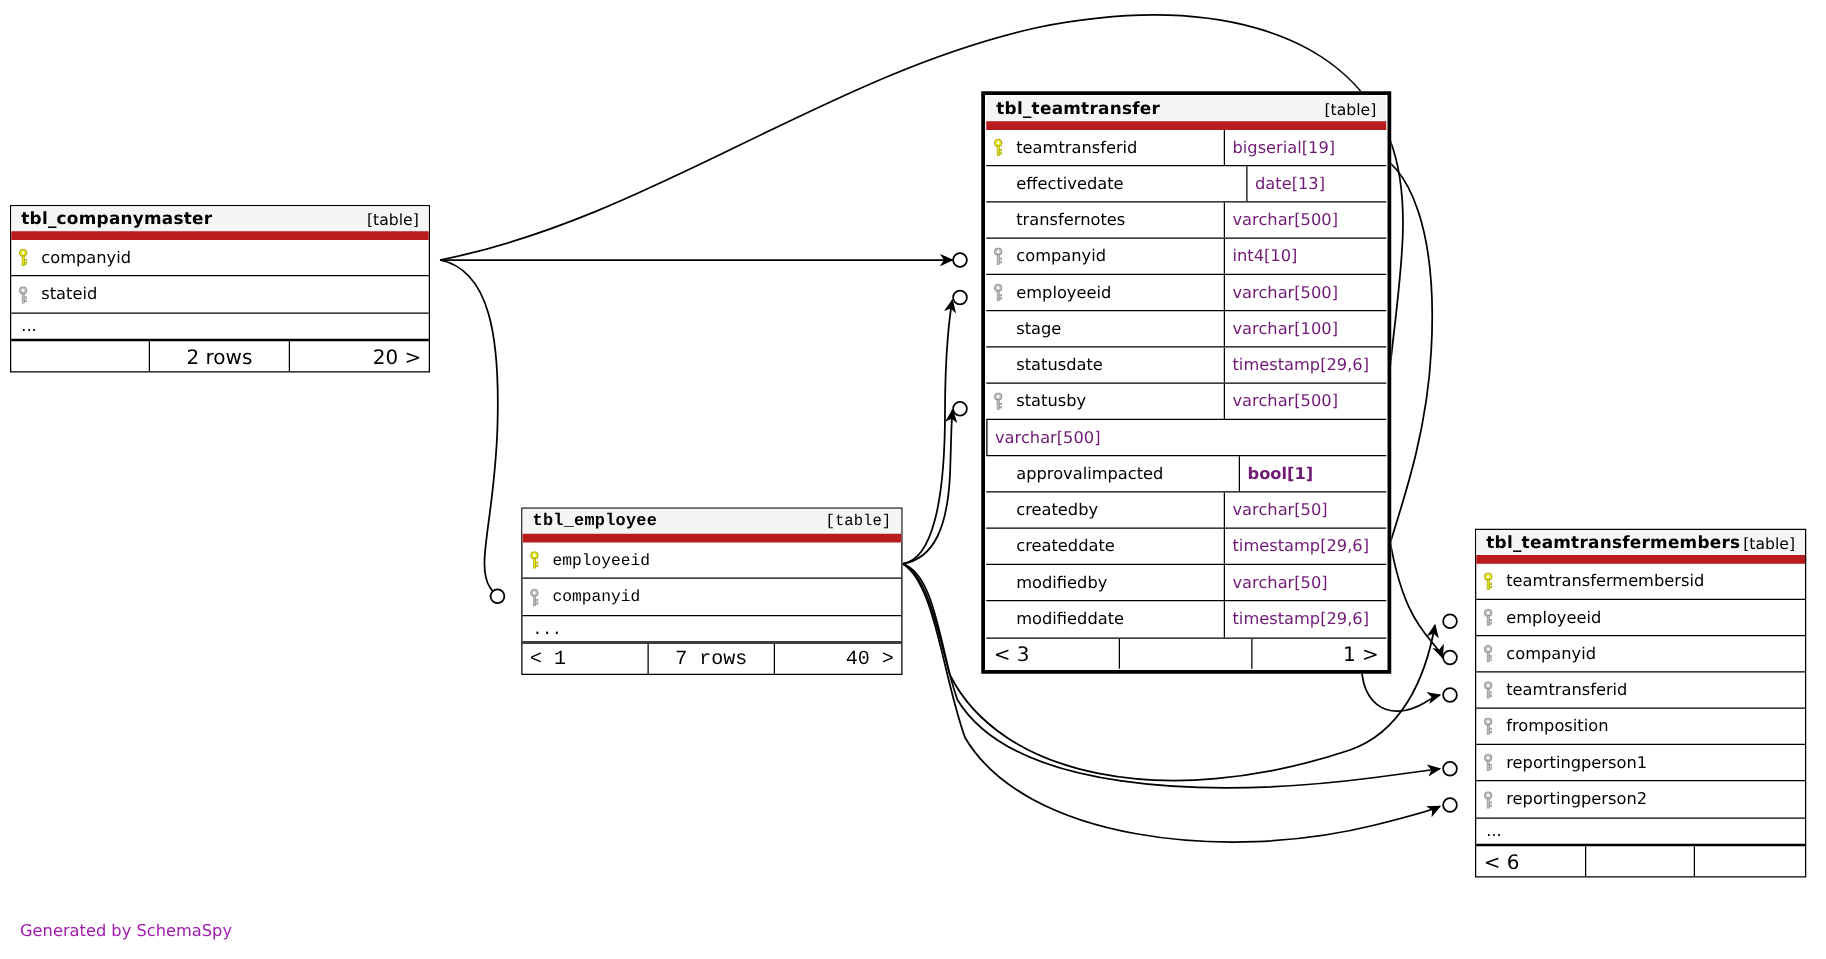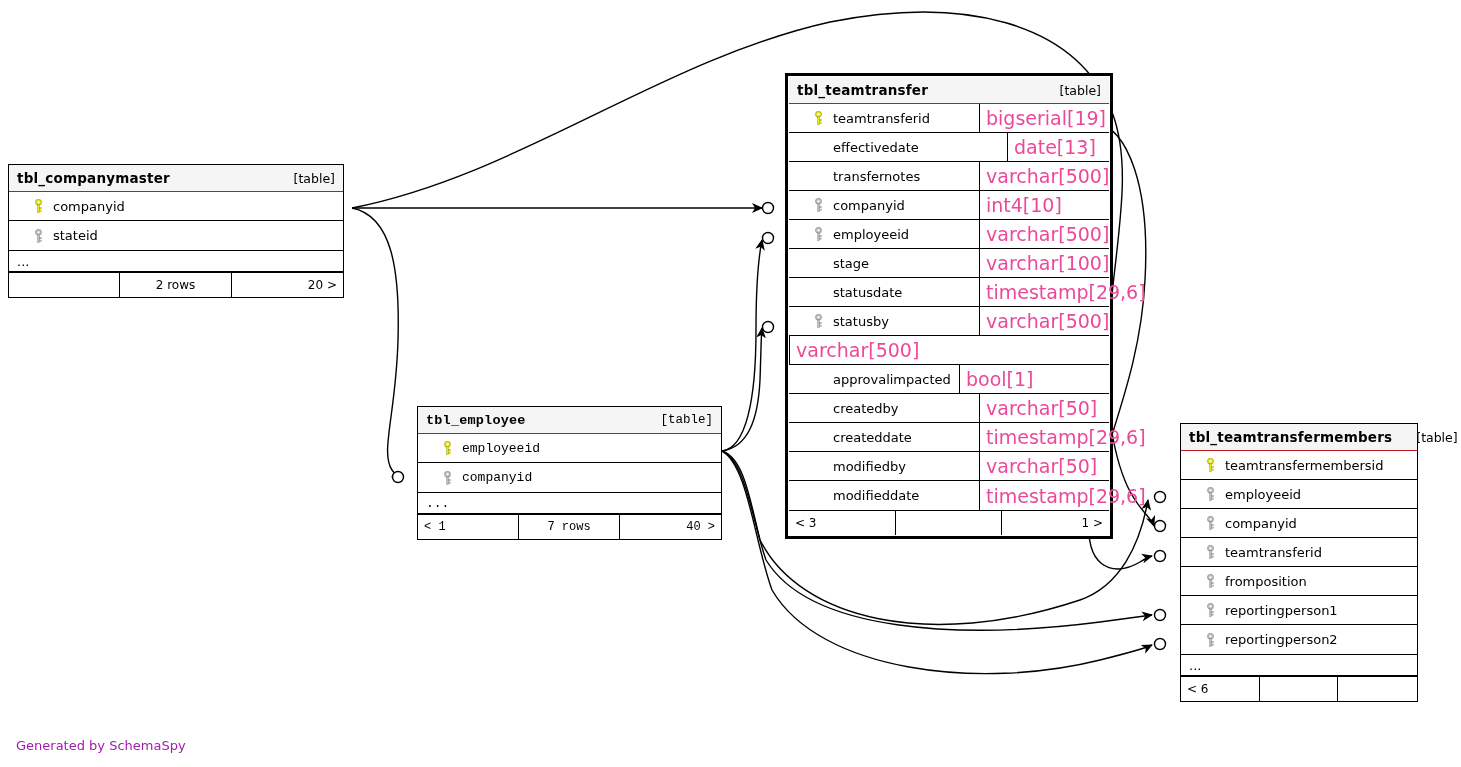--- a/index.html
+++ b/index.html
@@ -38,25 +38,24 @@
   }
   .table-node.focus {
     border: 3px solid #000000;
     padding: 1px;
   }
   .tbl-header {
     display: flex;
     align-items: center;
     justify-content: space-between;
     background: #f5f5f5;
-    border-bottom: 1px solid #b91c1c;
+    border-bottom: 7px solid #b91c1c;
     padding: 0 8px;
     height: 27px;
     box-sizing: border-box;
-    gap: 24px;
   }
   .tbl-name {
     font-weight: bold;
     font-size: 13.5px;
     color: #000;
     letter-spacing: 0.2px;
   }
   .tbl-kind {
     font-size: 12.5px;
     color: #000;
@@ -67,32 +66,32 @@
     align-items: stretch;
     border-bottom: 1px solid #000;
     height: 29px;
     box-sizing: border-box;
   }
   .col-row:last-child { border-bottom: none; }
   .col-name {
     flex: 1 1 auto;
     display: flex;
     align-items: center;
-    padding-left: 20px;
+    padding-left: 0;
     font-size: 13px;
     color: #000;
     min-width: 0;
   }
   .col-type {
     flex: 0 0 auto;
     display: flex;
     align-items: center;
     padding-left: 6px;
-    font-size: 19px;
-    color: #ec4899;
+    font-size: 13px;
+    color: #701a75;
     border-left: 1px solid #000;
     box-sizing: border-box;
   }
   .keyslot {
     width: 18px;
     flex: 0 0 18px;
     display: flex;
     align-items: center;
     justify-content: center;
   }
@@ -112,21 +111,21 @@
   .tbl-footer {
     display: flex;
     height: 25px;
     border-top: 1px solid #000;
     box-sizing: border-box;
   }
   .foot-cell {
     flex: 1 1 33.33%;
     display: flex;
     align-items: center;
-    font-size: 12px;
+    font-size: 16px;
     color: #000;
     border-right: 1px solid #000;
     box-sizing: border-box;
     padding: 0 6px;
   }
   .foot-cell:last-child { border-right: none; }
   .foot-left { justify-content: flex-start; }
   .foot-mid { justify-content: center; }
   .foot-right { justify-content: flex-end; }
   #credit {
@@ -312,21 +311,21 @@
           <span class="col-label">teamtransferid</span>
         </div>
         <div class="col-type" style="width:130px;">bigserial[19]</div>
       </div>
 
       <div class="col-row">
         <div class="col-name">
           <span class="keyslot"></span>
           <span class="col-label">effectivedate</span>
         </div>
-        <div class="col-type" style="width:102px;">date[13]</div>
+        <div class="col-type" style="width:112px;">date[13]</div>
       </div>
 
       <div class="col-row">
         <div class="col-name">
           <span class="keyslot"></span>
           <span class="col-label">transfernotes</span>
         </div>
         <div class="col-type" style="width:130px;">varchar[500]</div>
       </div>
 
@@ -396,21 +395,21 @@
 
       <div class="col-row">
         <div class="col-type" style="width:130px;">varchar[500]</div>
       </div>
 
       <div class="col-row">
         <div class="col-name">
           <span class="keyslot"></span>
           <span class="col-label">approvalimpacted</span>
         </div>
-        <div class="col-type" style="width:150px;">bool[1]</div>
+        <div class="col-type" style="width:118px;font-weight:bold;">bool[1]</div>
       </div>
 
       <div class="col-row">
         <div class="col-name">
           <span class="keyslot"></span>
           <span class="col-label">createdby</span>
         </div>
         <div class="col-type" style="width:130px;">varchar[50]</div>
       </div>
 
@@ -439,21 +438,21 @@
       </div>
 
     </div>
     <div class="tbl-footer">
       <div class="foot-cell foot-left">&lt; 3</div>
       <div class="foot-cell foot-mid"></div>
       <div class="foot-cell foot-right">1 &gt;</div>
     </div>
   </div>
 
-  <div class="table-node" style="left:1180px; top:423px; width:238px;">
+  <div class="table-node" style="left:1180px; top:423px; width:265px;">
     <div class="tbl-header">
       <span class="tbl-name">tbl_teamtransfermembers</span>
       <span class="tbl-kind">[table]</span>
     </div>
     <div class="tbl-body">
 
       <div class="col-row">
         <div class="col-name">
           <span class="keyslot">
             <svg class="key-icon" viewBox="0 0 9 14">

